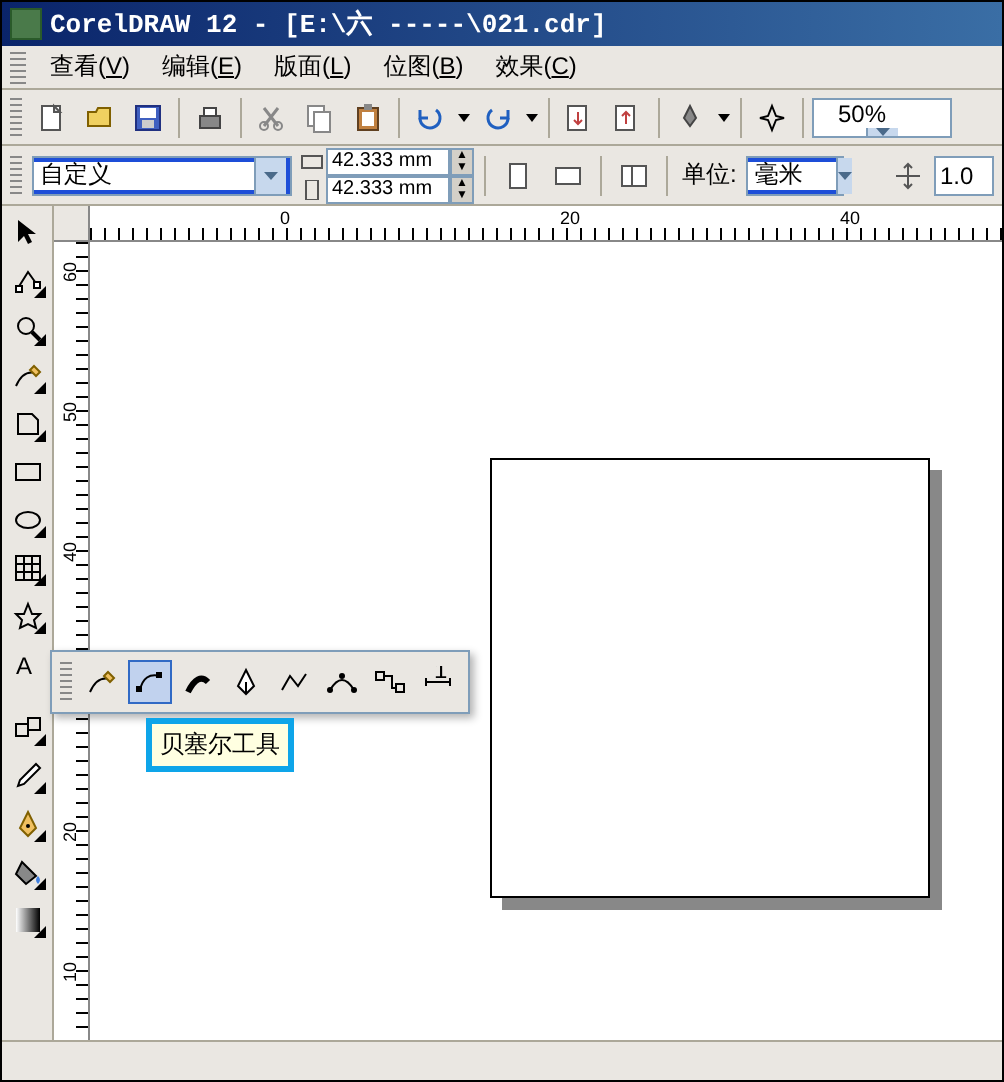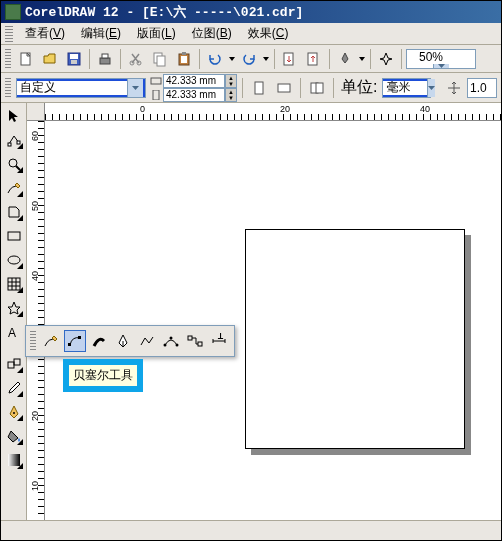--- a/index.html
+++ b/index.html
@@ -26,21 +26,21 @@
 .propbar { background: #eae7e2; height: 30px; display: flex; align-items: center; padding: 2px 4px; border-bottom: 1px solid #aca899; gap: 3px; }
 .combo { height: 20px; border: 1px solid #7f9db9; background: #1d4ed8; display: flex; align-items: center; }
 .combo input { border: none; padding: 0 3px; font-size: 12px; outline: none; }
 .combo .dd { width: 16px; height: 18px; background: #c7d8ed; display: flex; align-items: center; justify-content: center; border-left: 1px solid #7f9db9; }
 .size-group { display: flex; flex-direction: column; gap: 0; }
 .size-row { display: flex; align-items: center; height: 14px; justify-content: flex-end; }
 .size-row .ic { width: 14px; display: flex; align-items: center; justify-content: center; }
 .size-row input { border: 1px solid #7f9db9; width: 62px; height: 14px; font-size: 10px; padding: 0 2px; }
 .spinner { width: 12px; height: 14px; display: flex; flex-direction: column; border: 1px solid #7f9db9; }
 .spinner div { flex: 1; background: #d4d0c8; display: flex; align-items: center; justify-content: center; font-size: 6px; }
-.unit-label { font-size: 16px; padding: 0 2px; }
+.unit-label { font-size: 12px; padding: 0 2px; }
 .right-extra { margin-left: auto; display: flex; align-items: center; gap: 2px; }
 .right-extra input { border: 1px solid #7f9db9; width: 30px; height: 20px; font-size: 12px; padding: 0 2px; }
 
 .workspace { display: flex; height: calc(100% - 22px - 22px - 28px - 30px - 20px); position: relative; }
 .toolbox { width: 26px; background: #eae7e2; border-right: 1px solid #aca899; display: flex; flex-direction: column; padding: 2px; gap: 2px; }
 .toolbox .tb-btn { width: 22px; height: 22px; position: relative; }
 .toolbox .tb-btn.has-fly::after { content: ""; position: absolute; right: 1px; bottom: 1px; border: 3px solid transparent; border-right-color: #000; border-bottom-color: #000; width: 0; height: 0; }
 
 .canvas-area { flex: 1; background: #fff; position: relative; overflow: hidden; }
 .ruler-corner { position: absolute; left: 0; top: 0; width: 18px; height: 18px; background: #eae7e2; border-right: 1px solid #888; border-bottom: 1px solid #888; z-index: 3; }
@@ -49,21 +49,21 @@
 .tick-label-h { position: absolute; font-size: 9px; top: 1px; }
 .tick-label-v { position: absolute; font-size: 9px; left: 3px; writing-mode: vertical-rl; transform: rotate(180deg); }
 .canvas { position: absolute; left: 18px; top: 18px; right: 0; bottom: 0; background: #fff; }
 .page-shadow { position: absolute; left: 206px; top: 114px; width: 220px; height: 220px; background: #888; }
 .page { position: absolute; left: 200px; top: 108px; width: 220px; height: 220px; background: #fff; border: 1px solid #000; }
 
 .flyout { position: absolute; left: 24px; top: 222px; background: #eae7e2; border: 1px solid #7f9db9; box-shadow: 2px 2px 4px rgba(0,0,0,0.3); display: flex; align-items: center; padding: 4px; gap: 2px; z-index: 10; }
 .flyout-grip { width: 6px; height: 20px; background: repeating-linear-gradient(to bottom, #888 0 1px, transparent 1px 3px); margin-right: 2px; }
 .flyout .tb-btn.sel { border: 1px solid #316ac5; background: #c1d2ee; }
 
-.tooltip { position: absolute; left: 62px; top: 256px; background: #ffffe1; border: 6px solid #0ea5e9; padding: 2px 4px; font-size: 12px; z-index: 11; }
+.tooltip { position: absolute; left: 72px; top: 256px; background: #ffffe1; border: 3px solid #0ea5e9; padding: 2px 4px; font-size: 12px; z-index: 11; }
 
 .statusbar { height: 20px; background: #eae7e2; border-top: 1px solid #aca899; }
 
 svg { display: block; }
 
 
 .ruler-h::before { content: ""; position: absolute; left: 0; right: 0; bottom: 0; height: 6px;
   background: repeating-linear-gradient(to right, #000 0 1px, transparent 1px 7px); }
 .ruler-v::before { content: ""; position: absolute; top: 0; bottom: 0; right: 0; width: 6px;
   background: repeating-linear-gradient(to bottom, #000 0 1px, transparent 1px 7px); }

